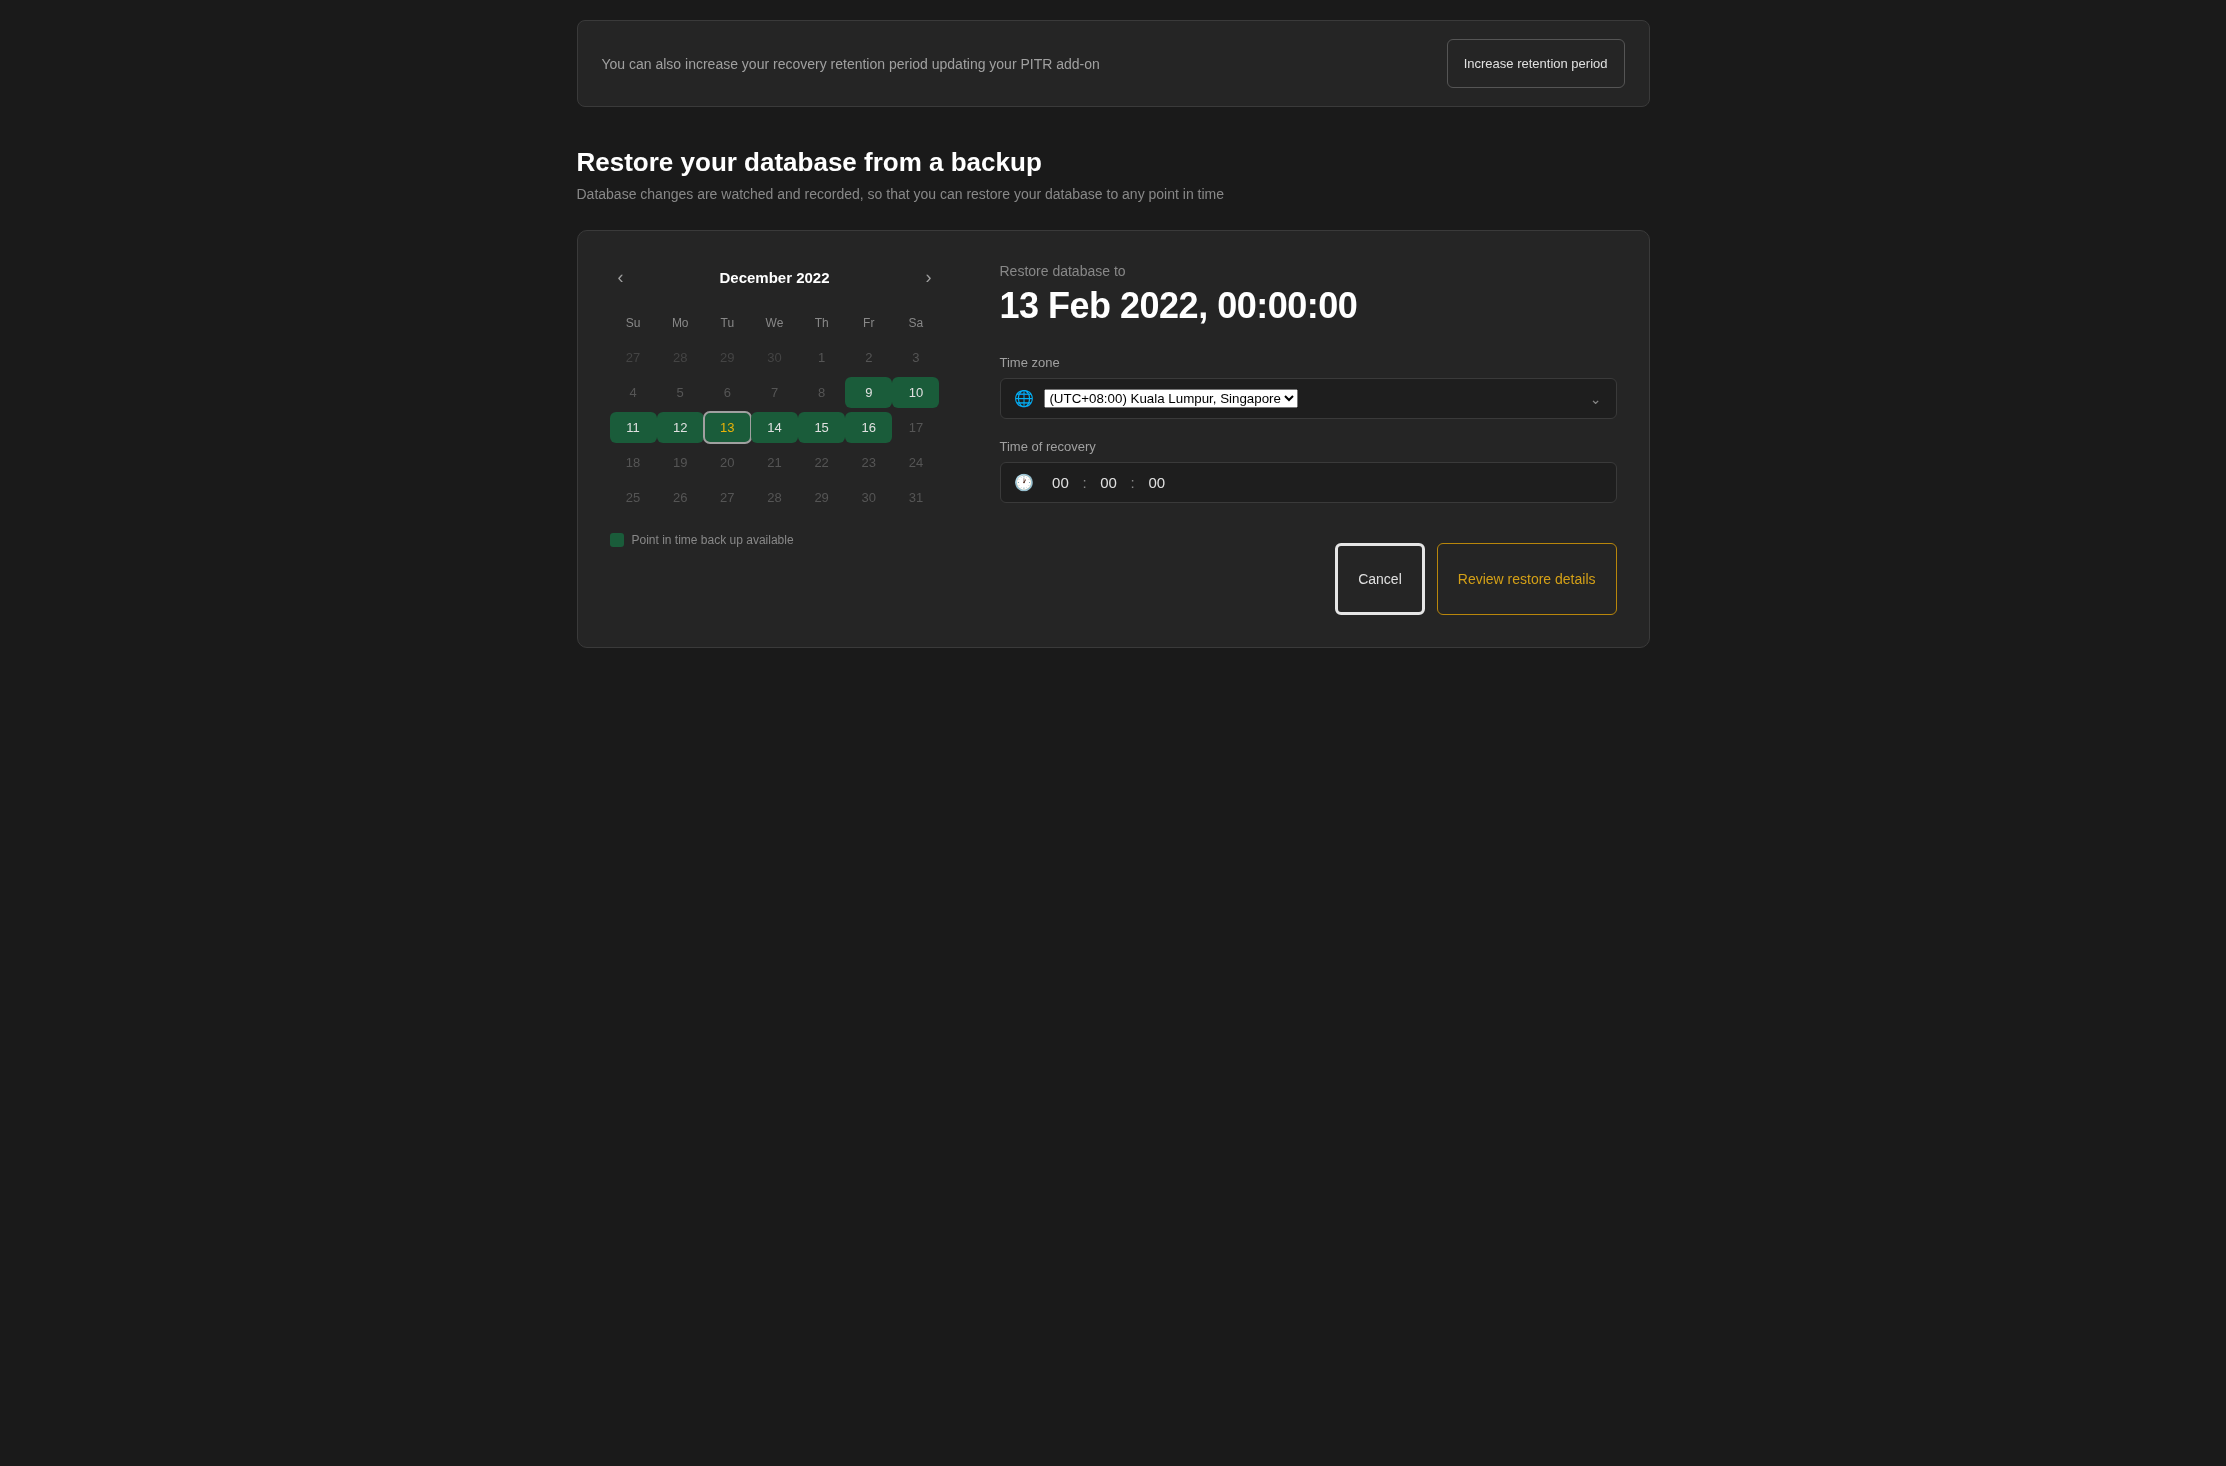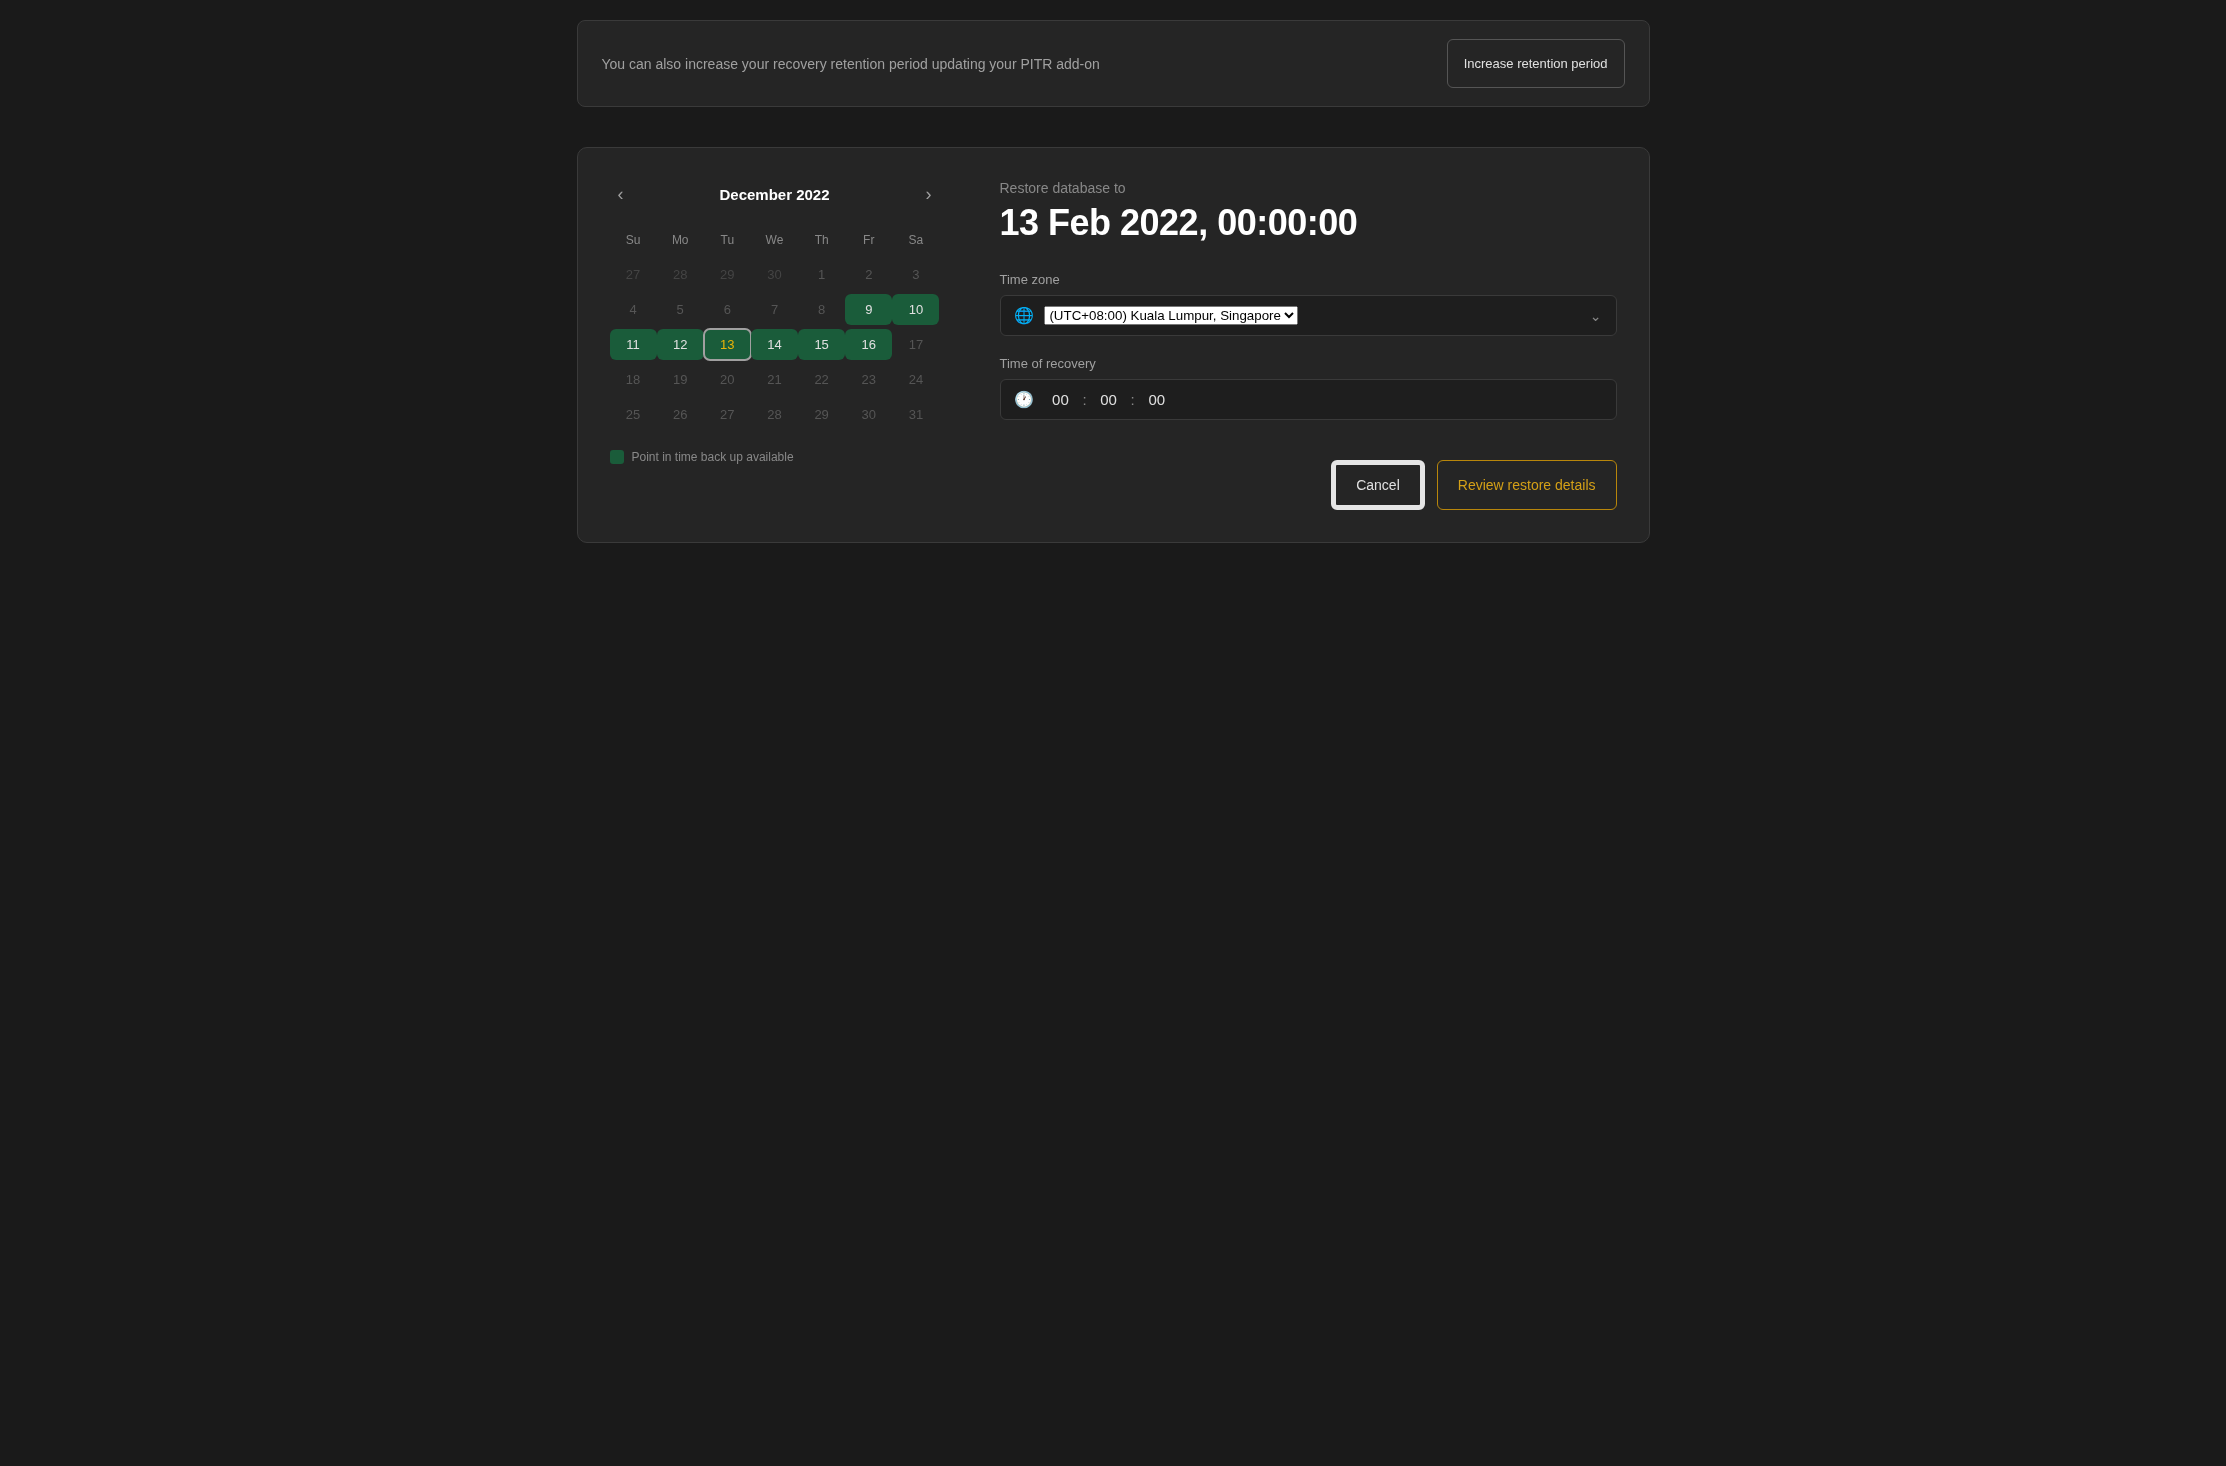--- a/index.html
+++ b/index.html
@@ -278,23 +278,23 @@
     
     .action-buttons {
       display: flex;
       justify-content: flex-end;
       gap: 12px;
       margin-top: auto;
     }
 
     .btn-cancel {
       background: transparent;
-      border: 5px solid #e5e5e5;
+      border: 3px solid #e5e5e5;
       color: #e0e0e0;
-      padding: 12px 20px;
+      padding: 25px 20px;
       border-radius: 6px;
       font-size: 14px;
       cursor: pointer;
     }
 
     .btn-review {
       background: transparent;
       border: 1px solid #b8860b;
       color: #d4a017;
       padding: 9px 20px;
@@ -306,20 +306,24 @@
 </head>
 <body>
 
 <div class="page-wrapper">
 
   <div class="banner">
     <span class="banner-text">You can also increase your recovery retention period updating your PITR add-on</span>
     <button class="banner-button">Increase retention period</button>
   </div>
 
+  <div class="page-header">
+    <h1 class="page-title">Restore your database from a backup</h1>
+    <p class="page-subtitle">Database changes are watched and recorded, so that you can restore your database to any point in time</p>
+  </div>
 
   <div class="main-card">
 
     <div class="calendar-section">
       <div class="calendar-nav">
         <button class="cal-nav-btn">‹</button>
         <span class="cal-month-label">December 2022</span>
         <button class="cal-nav-btn">›</button>
       </div>
 

